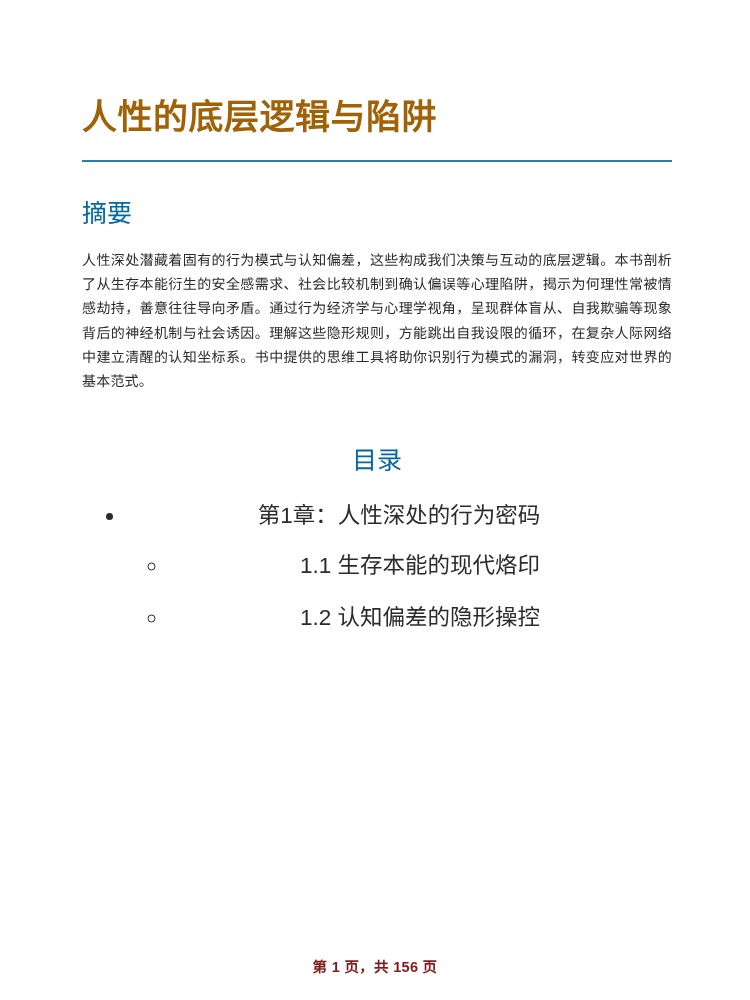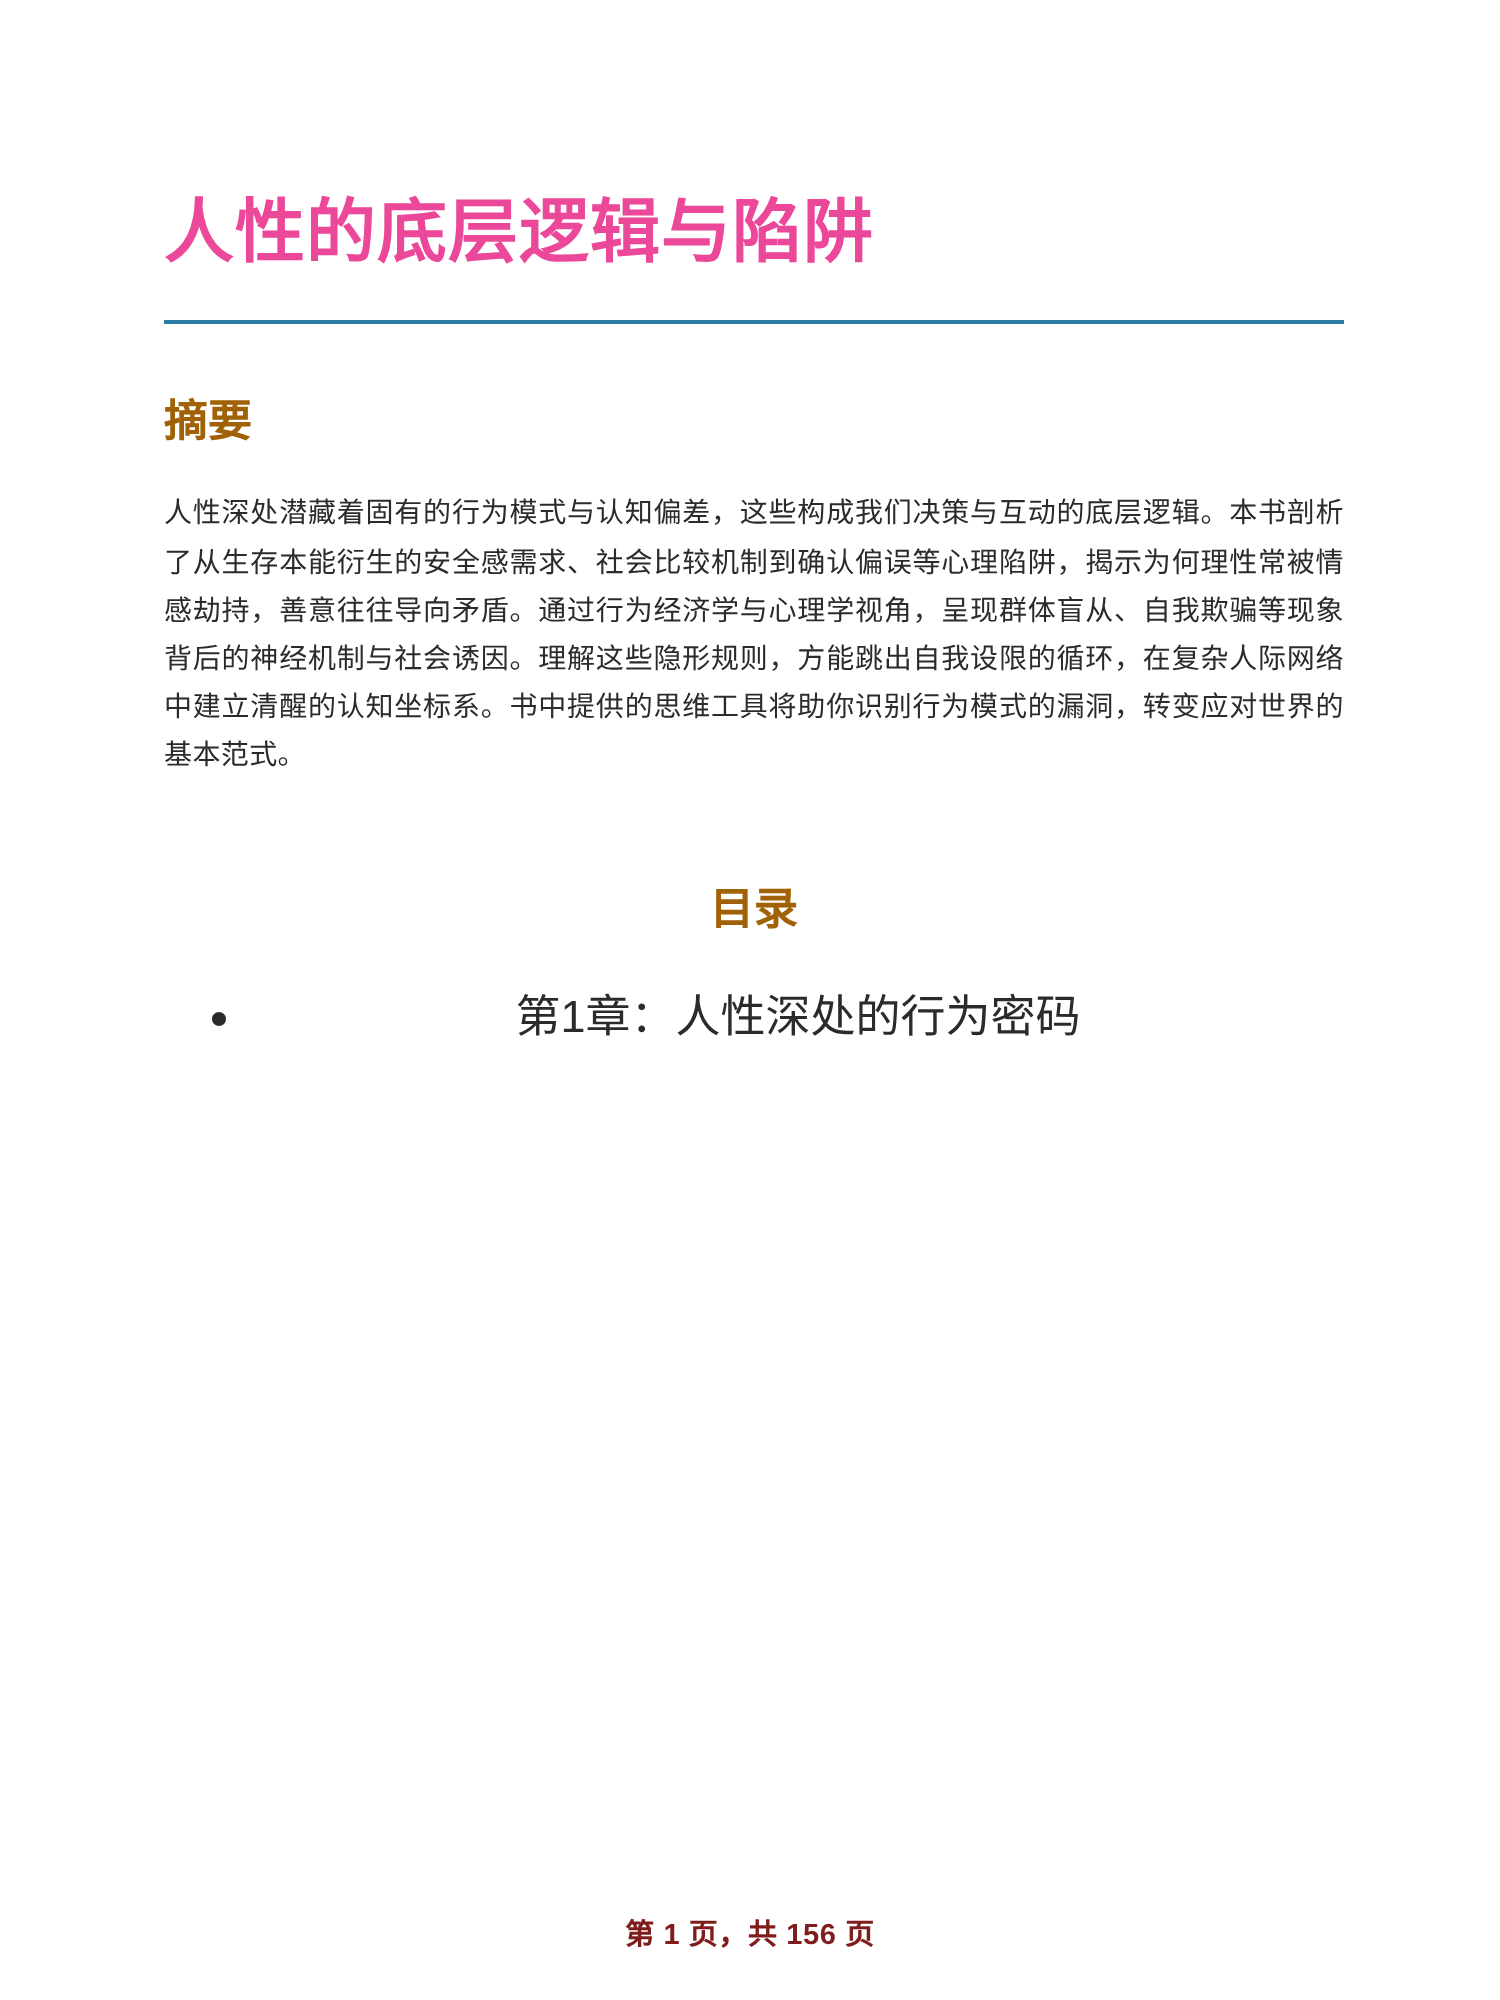--- a/index.html
+++ b/index.html
@@ -20,35 +20,35 @@
     left: 0;
     top: 0;
     width: 750px;
     height: 1000px;
     box-sizing: border-box;
     padding: 96px 78px 0 82px;
   }
   .doc-title {
     font-size: 35px;
     font-weight: bold;
-    color: #ec4899;
+    color: #a16207;
     letter-spacing: 0.5px;
     line-height: 1.2;
     margin: 0 0 22px 0;
   }
   .title-rule {
     height: 2px;
     background: #2b7da6;
     width: 100%;
     margin: 0 0 36px 0;
   }
   .section-heading {
-    font-size: 22px;
-    font-weight: bold;
-    color: #a16207;
+    font-size: 25px;
+    font-weight: normal;
+    color: #0369a1;
     margin: 0 0 20px 0;
     line-height: 1.2;
   }
   .abstract-body {
     font-size: 14px;
     line-height: 1.73;
     color: #2b2b2b;
     text-align: justify;
     margin: 16px 0 4px 0;
     letter-spacing: 0.2px;
@@ -101,17 +101,25 @@
   <div class="title-rule"></div>
 
   <h2 class="section-heading">摘要</h2>
   <p class="abstract-body">人性深处潜藏着固有的行为模式与认知偏差，这些构成我们决策与互动的底层逻辑。本书剖析了从生存本能衍生的安全感需求、社会比较机制到确认偏误等心理陷阱，揭示为何理性常被情感劫持，善意往往导向矛盾。通过行为经济学与心理学视角，呈现群体盲从、自我欺骗等现象背后的神经机制与社会诱因。理解这些隐形规则，方能跳出自我设限的循环，在复杂人际网络中建立清醒的认知坐标系。书中提供的思维工具将助你识别行为模式的漏洞，转变应对世界的基本范式。</p>
 
   <h2 class="section-heading toc-heading">目录</h2>
 
   <ul class="toc-level1">
     <li>
       <span>第1章：人性深处的行为密码</span>
+      <ul class="toc-level2">
+        <li>
+          <span>1.1 生存本能的现代烙印</span>
+        </li>
+        <li>
+          <span>1.2 认知偏差的隐形操控</span>
+        </li>
+      </ul>
     </li>
   </ul>
 
   <div class="page-footer">第 1 页，共 156 页</div>
 </div>
 
 </body></html>

